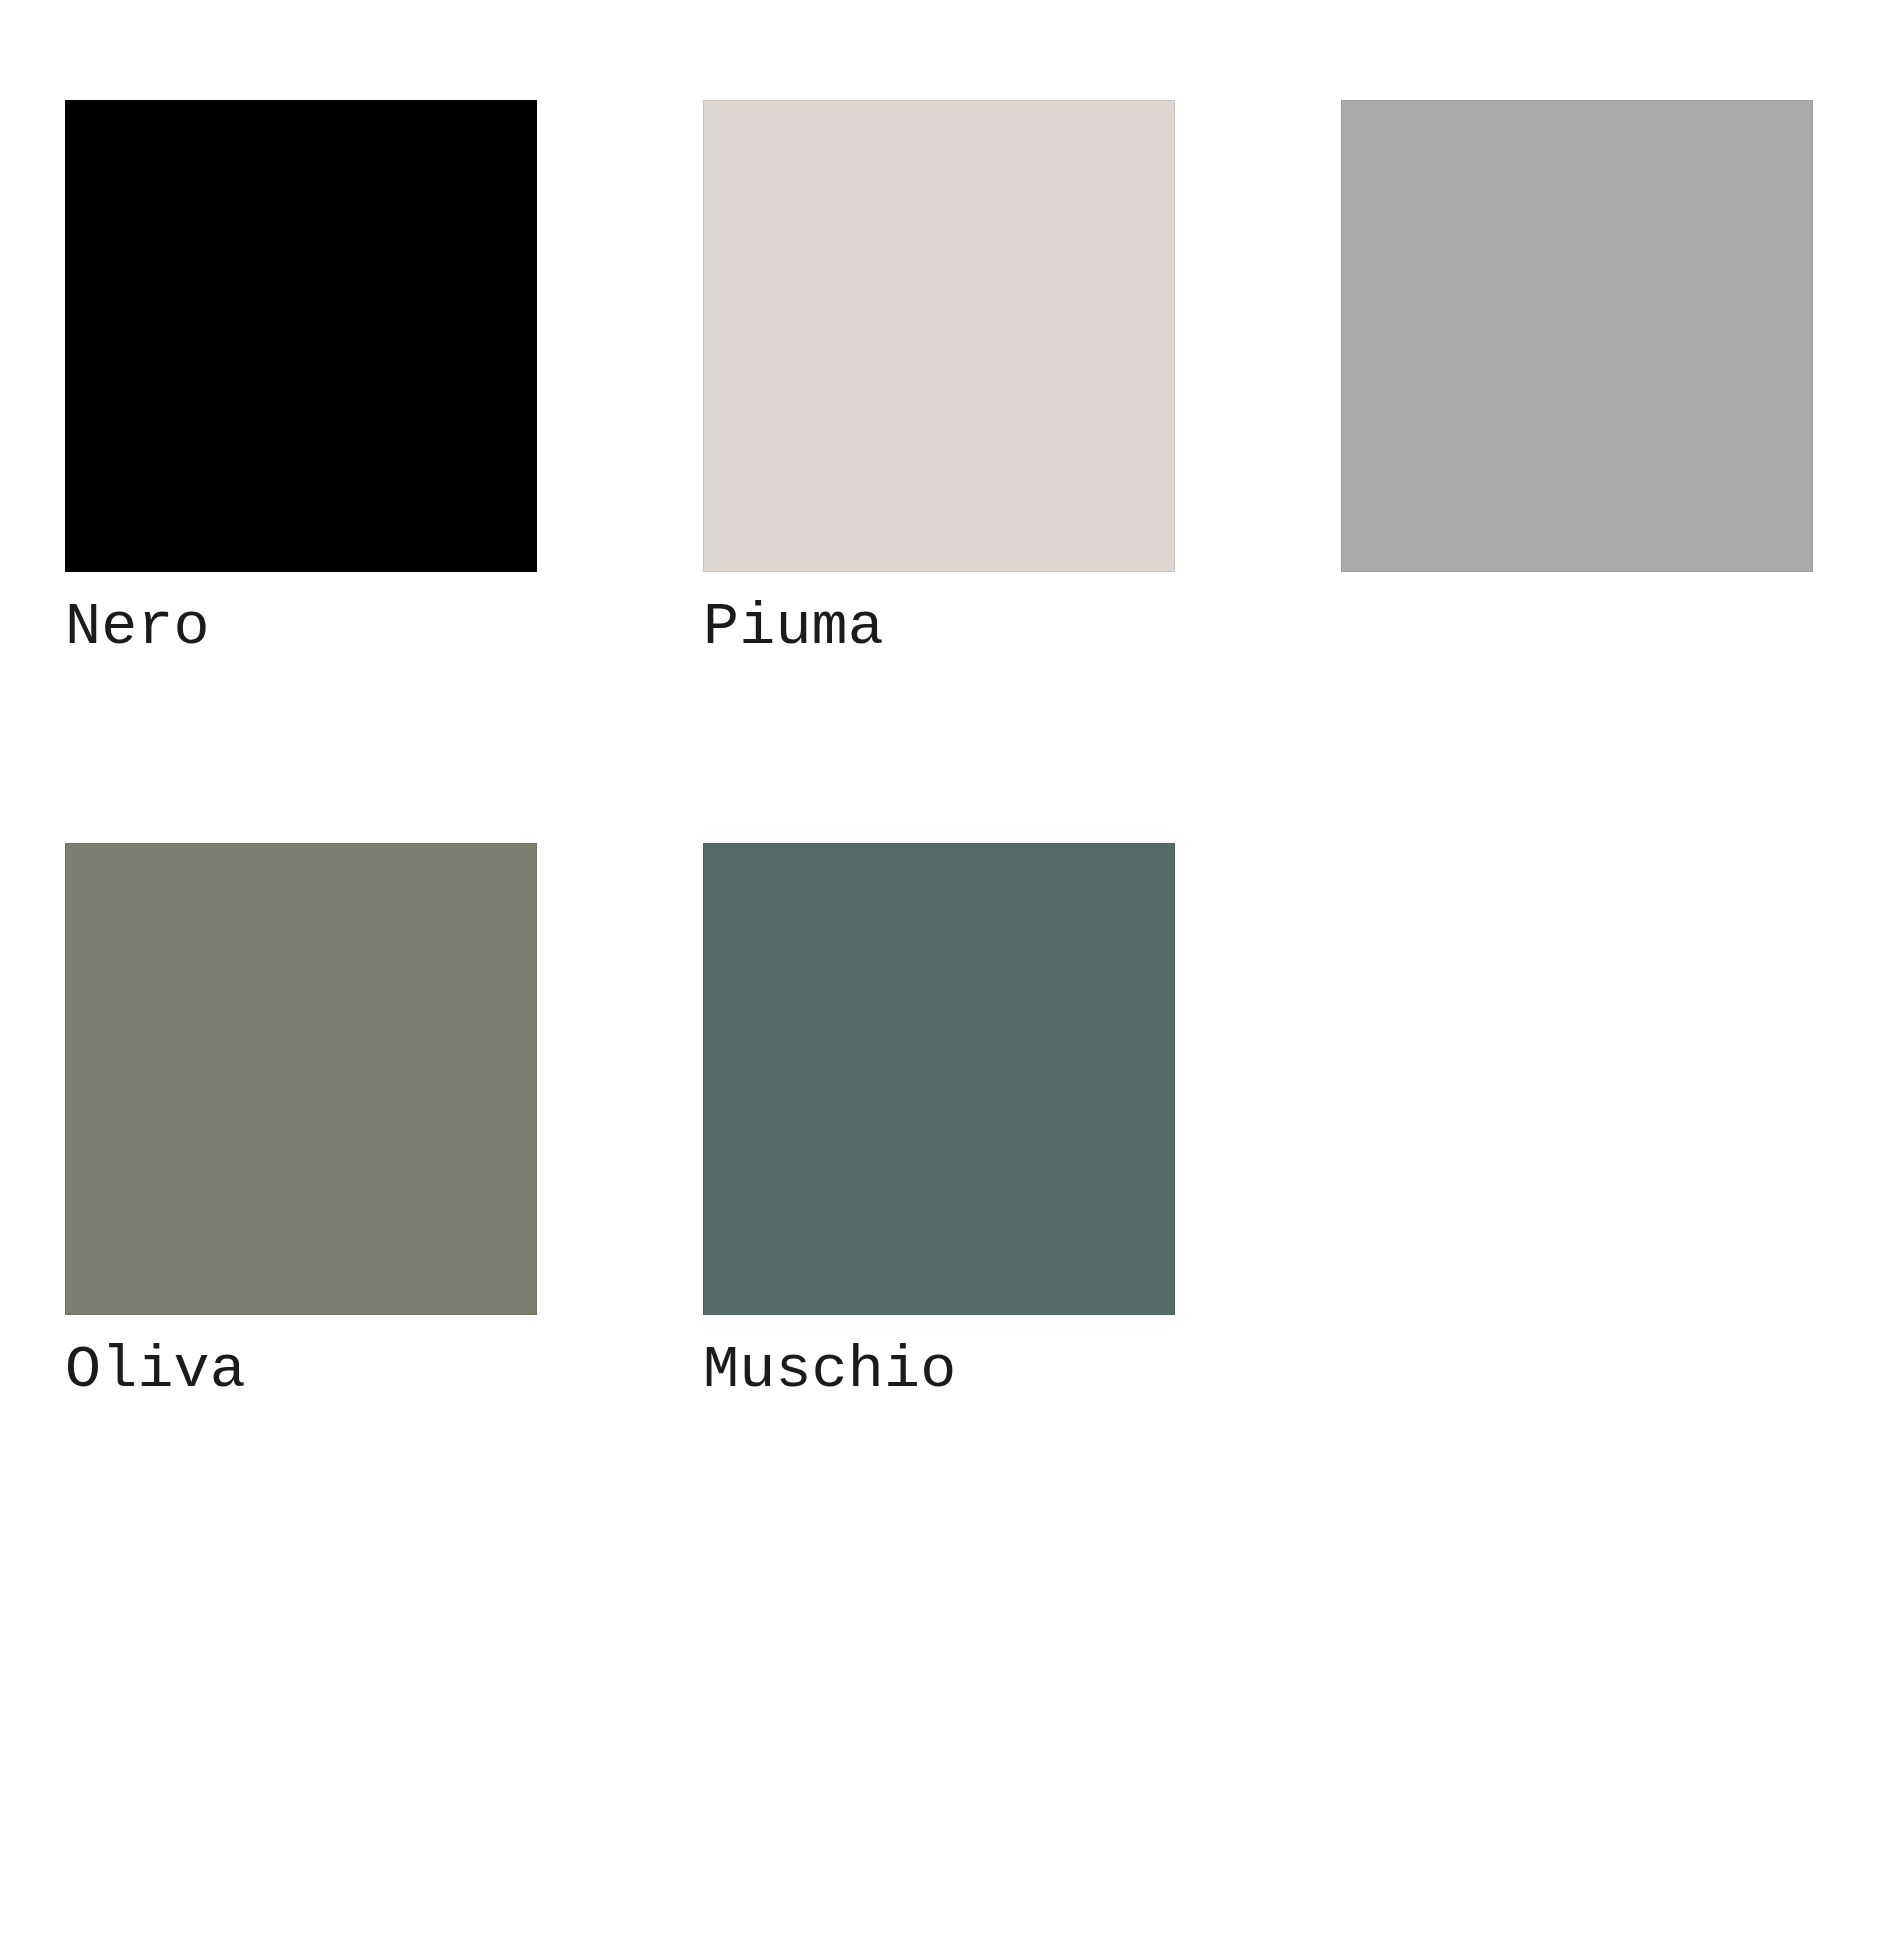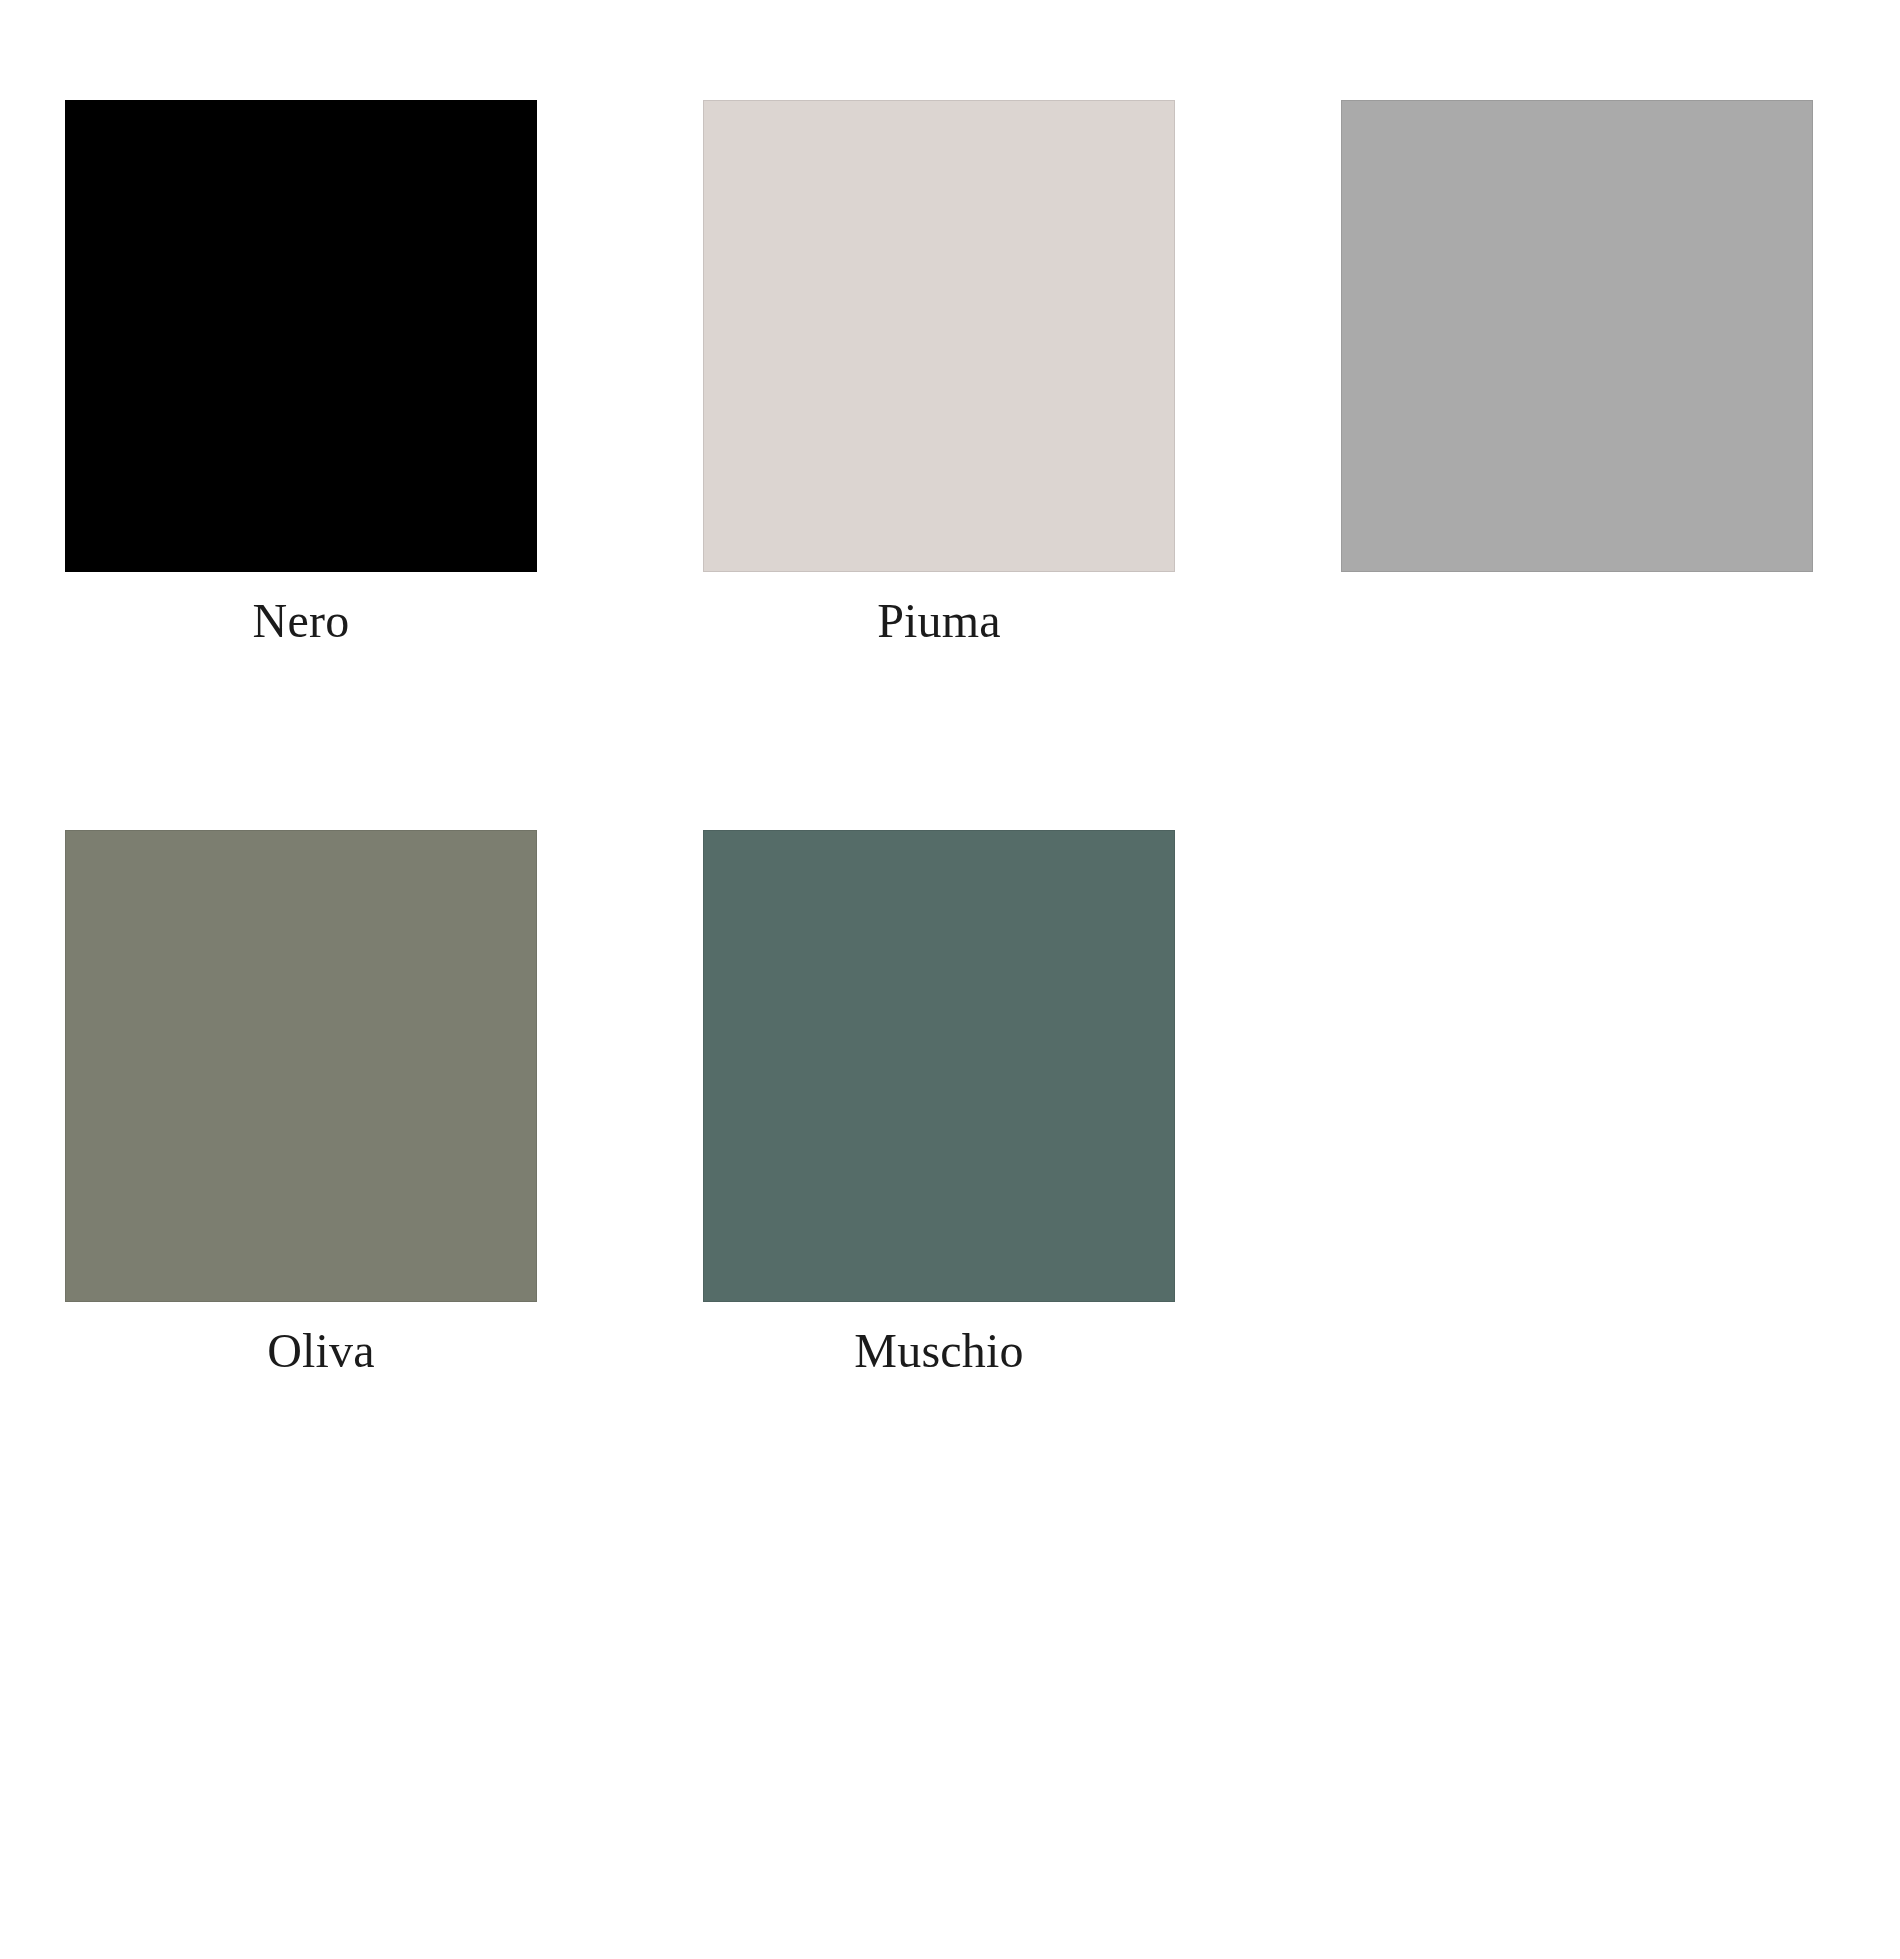--- a/index.html
+++ b/index.html
@@ -45,28 +45,27 @@
     width: 472px;
     height: 472px;
     box-sizing: border-box;
     border: 1px solid rgba(0, 0, 0, 0.085);
     display: block;
   }
 
   .swatch-label {
     display: block;
     margin-top: 22px;
-    font-family: Liberation Serif, serif;
-    font-size: 48px;
+    font-family: Liberation Mono, monospace;
+    font-size: 60px;
     font-weight: 400;
     line-height: 1.12;
     letter-spacing: 0.2px;
     color: #1b1b1b;
     white-space: nowrap;
-    text-align: center;
   }
 </style>
 </head>
 <body style="background: rgb(255, 255, 255);">
 
 <div id="palette-page" style="background: rgb(255, 255, 255);">
 
   <div class="swatch-grid">
 
     <div class="swatch-cell">
@@ -78,21 +77,21 @@
       <div class="swatch-chip" style="background-color: rgb(220, 213, 209);"></div>
       <span class="swatch-label" style="color: rgb(27, 27, 27);">Piuma</span>
     </div>
 
     <div class="swatch-cell">
       <div class="swatch-chip" style="background-color: rgb(170, 170, 170);"></div>
     </div>
 
     <div class="swatch-cell">
       <div class="swatch-chip" style="background-color: rgb(124, 126, 112);"></div>
-      <span class="swatch-label" style="color: rgb(27, 27, 27); margin-left: 40px;">Oliva</span>
+      <span class="swatch-label" style="color: rgb(27, 27, 27);">Oliva</span>
     </div>
 
 
     <div class="swatch-cell">
       <div class="swatch-chip" style="background-color: rgb(85, 108, 104);"></div>
       <span class="swatch-label" style="color: rgb(27, 27, 27);">Muschio</span>
     </div>
 
   </div>
 </div>

